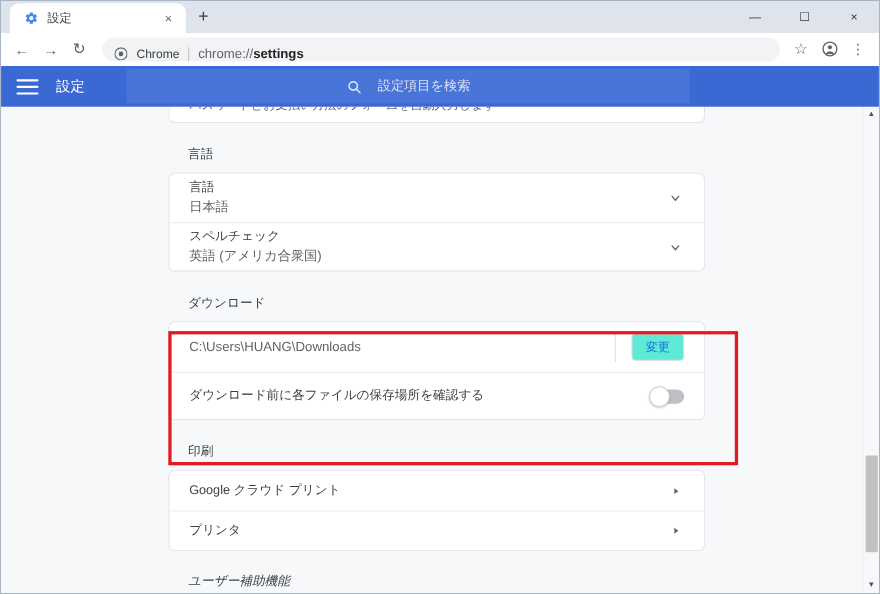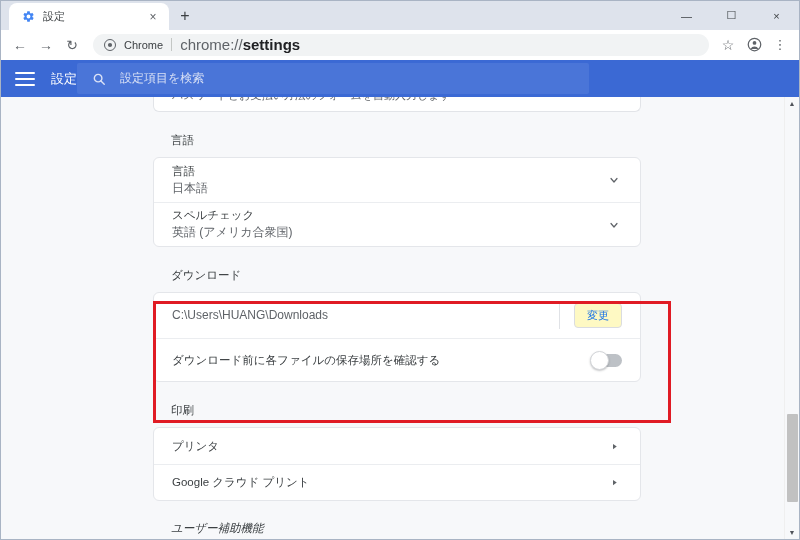--- a/index.html
+++ b/index.html
@@ -95,21 +95,21 @@
     color: #5f6368;
     font-size: 14px;
     flex: 0 0 26px;
   }
   .omnibox {
     flex: 1 1 auto;
     height: 22px;
     background: #f1f3f4;
     border-radius: 11px;
     display: flex;
-    align-items: center;
+    align-items: flex-end;
     padding: 0 10px;
     margin: 0 6px 0 8px;
     overflow: hidden;
   }
   .omni-icon {
     width: 13px; height: 13px;
     flex: 0 0 13px;
     margin-right: 8px;
     display: flex; align-items: center; justify-content: center;
   }
@@ -118,21 +118,21 @@
     color: #3c4043;
     white-space: nowrap;
   }
   .omni-sep {
     width: 1px; height: 13px;
     background: #c4c7c5;
     margin: 0 8px;
     flex: 0 0 1px;
   }
   .omni-url {
-    font-size: 15px;
+    font-size: 12px;
     color: #5f6368;
     white-space: nowrap;
   }
   .omni-url b { color: #202124; font-weight: 700; }
   .tbtn-right {
     width: 26px; height: 26px;
     display: flex; align-items: center; justify-content: center;
     color: #5f6368;
     flex: 0 0 26px;
   }
@@ -156,27 +156,29 @@
   .hamburger span {
     display: block; height: 2px; background: #ffffff; border-radius: 1px;
   }
   .settings-title {
     font-size: 13px;
     color: #ffffff;
     margin-left: 16px;
     white-space: nowrap;
   }
   .searchbox {
+    margin-left: 38px;
     width: 512px;
     height: 31px;
     background: #4a75d8;
     border-radius: 2px;
     display: flex;
     align-items: center;
     padding: 0 14px;
+    justify-content: center;
   }
   .search-icon {
     width: 15px; height: 15px;
     flex: 0 0 15px;
     margin-right: 14px;
     display: flex; align-items: center; justify-content: center;
   }
   .search-ph {
     font-size: 12px;
     color: #d8e0f5;
@@ -271,21 +273,21 @@
     height: 26px;
     background: #e0e2e6;
     margin-right: 14px;
     flex: 0 0 1px;
   }
   .change-btn {
     min-width: 42px;
     height: 25px;
     border: 1px solid #dadce0;
     border-radius: 4px;
-    background: #fef9c3;
+    background: #5eead4;
     color: #1a73e8;
     font-size: 11px;
     display: flex;
     align-items: center;
     justify-content: center;
     padding: 0 12px;
     flex: 0 0 auto;
     font-family: "Liberation Sans", "DejaVu Sans", sans-serif;
   }
 
@@ -463,31 +465,31 @@
             <div class="toggle">
               <span class="knob"></span>
             </div>
           </div>
         </div>
 
         <div class="section-title">印刷</div>
         <div class="card">
           <div class="row" style="min-height:36px;">
             <div class="row-main">
-              <div class="row-title">プリンタ</div>
+              <div class="row-title">Google クラウド プリント</div>
             </div>
             <div class="arrow-right">
               <svg width="9" height="9" viewBox="0 0 24 24" fill="#5f6368">
                   <polygon points="8,5 18,12 8,19"></polygon>
                 </svg>
             </div>
           </div>
           <div class="row" style="min-height:36px;">
             <div class="row-main">
-              <div class="row-title">Google クラウド プリント</div>
+              <div class="row-title">プリンタ</div>
             </div>
             <div class="arrow-right">
               <svg width="9" height="9" viewBox="0 0 24 24" fill="#5f6368">
                   <polygon points="8,5 18,12 8,19"></polygon>
                 </svg>
             </div>
           </div>
         </div>
 
         <div class="section-title" style="margin-top:20px;font-style:italic;">ユーザー補助機能</div>

